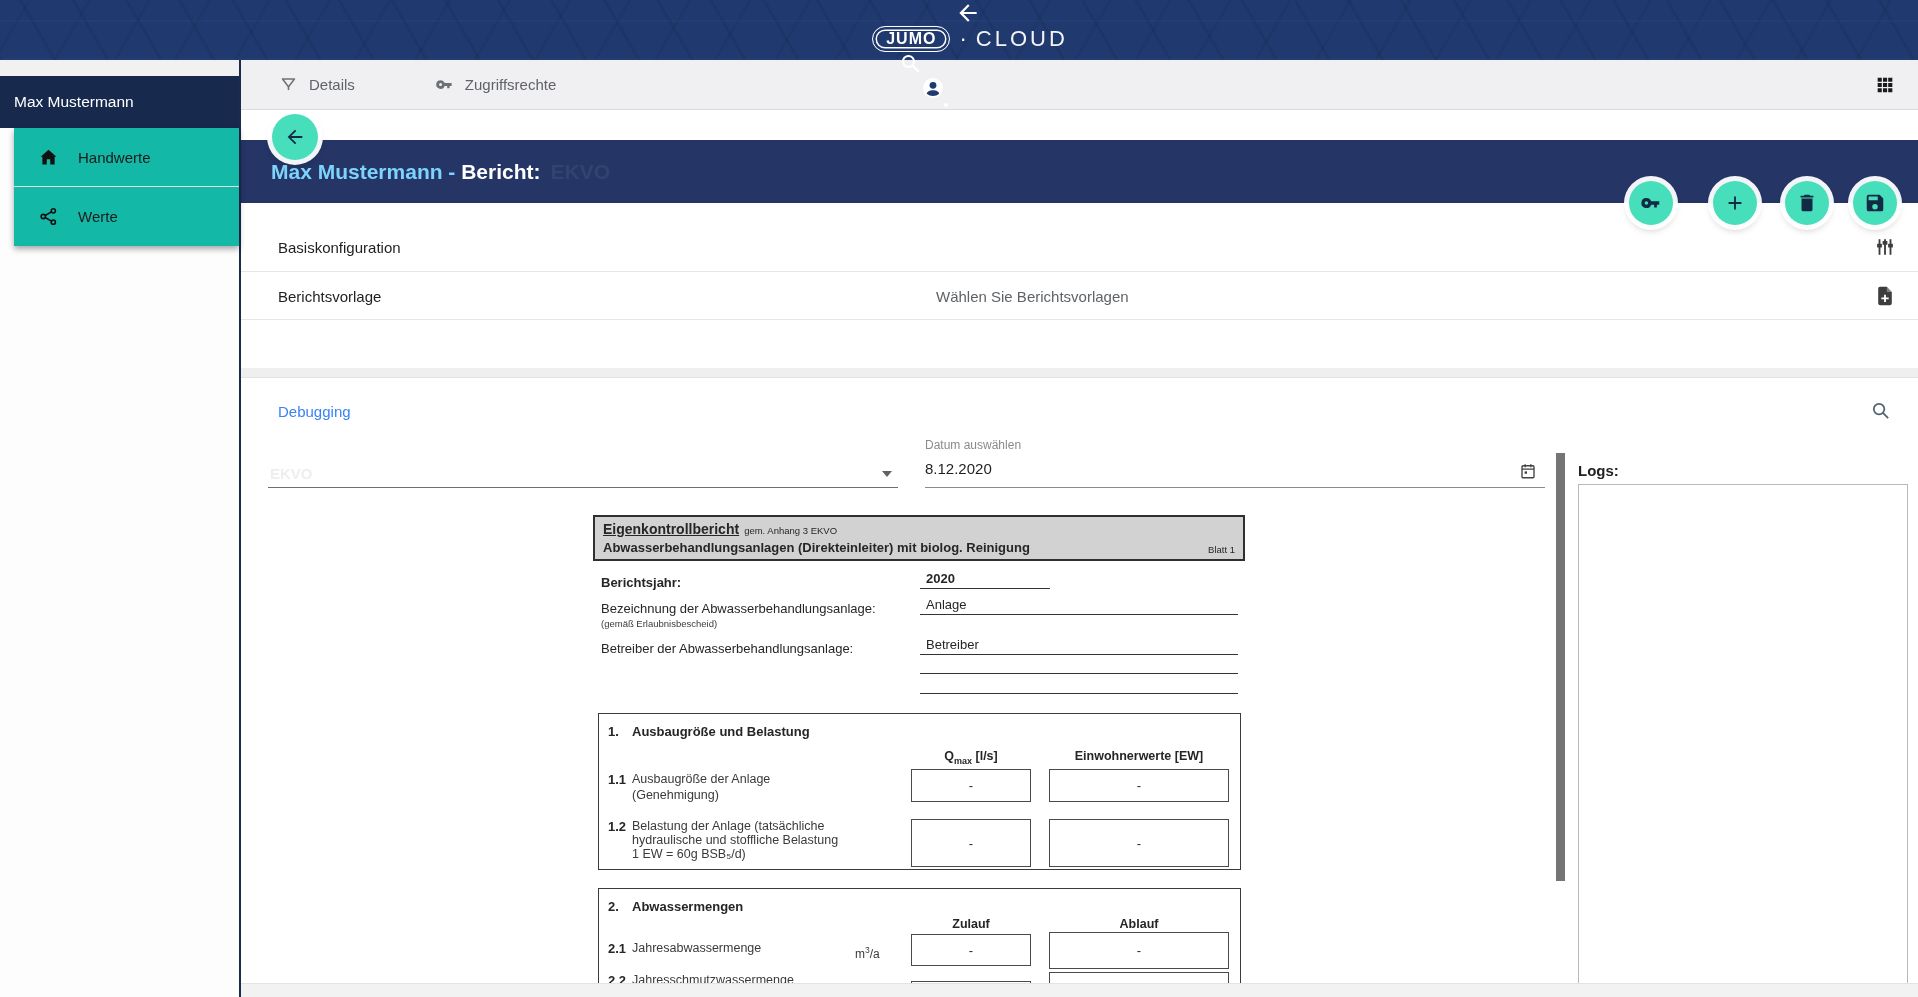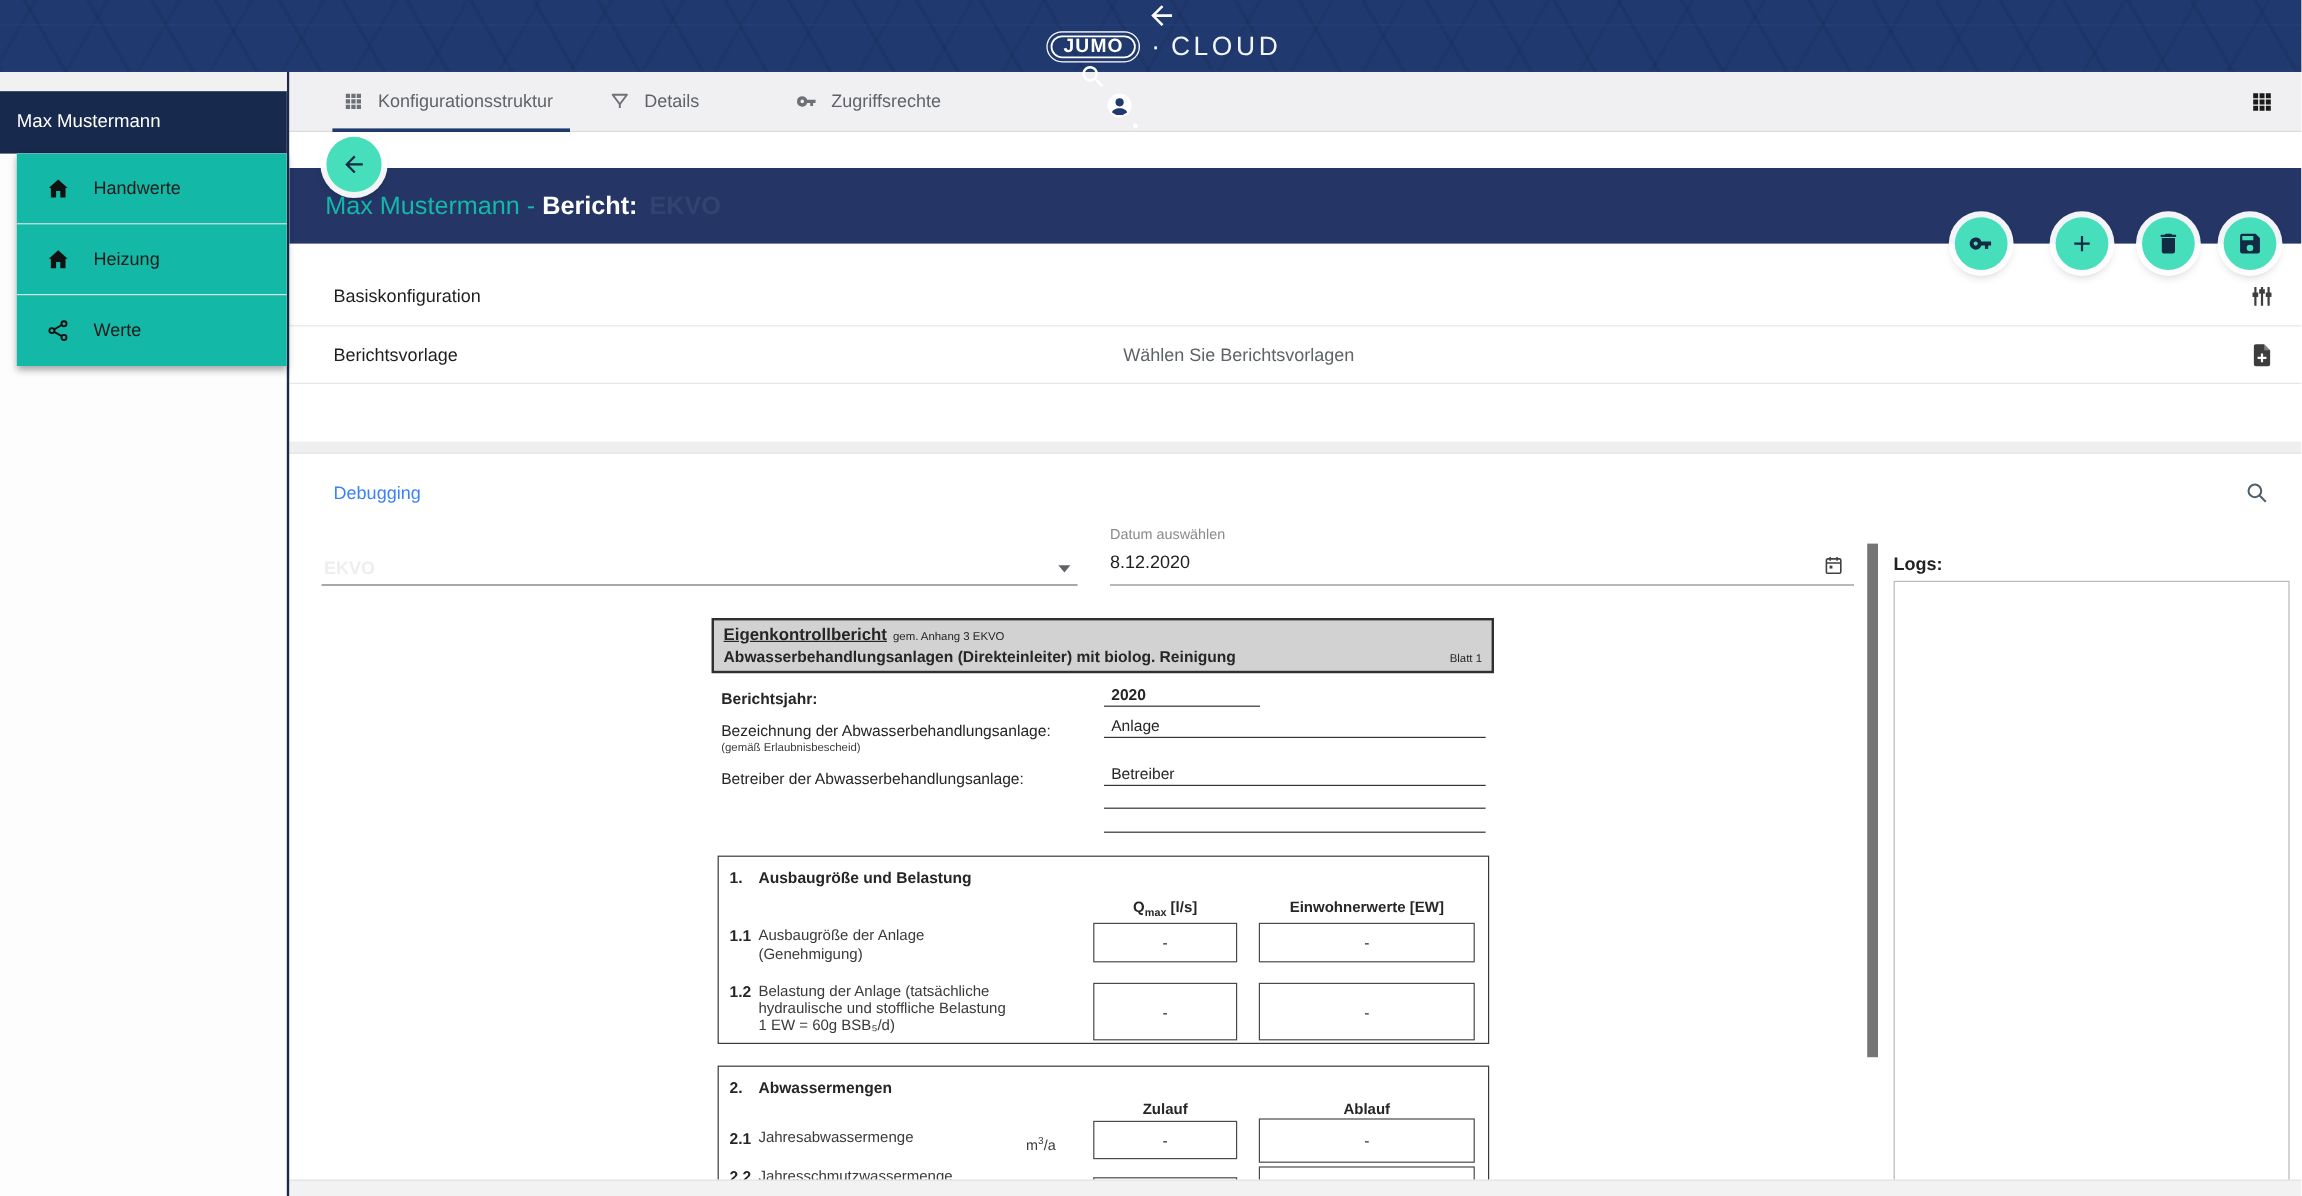--- a/index.html
+++ b/index.html
@@ -83,21 +83,21 @@
   .main {
     position:absolute; left:241px; top:110px; width:1677px; height:887px;
     background:#fff; overflow:hidden; z-index:10;
   }
 
   .band {
     position:absolute; left:0; top:30px; width:1677px; height:63px;
     background:#243566; display:flex; align-items:center;
   }
   .band-title { margin-left:30px; font-size:21px; }
-  .band-prefix { color:#14b8a6; font-weight:400; }
+  .band-prefix { color:#7dd3fc; font-weight:700; }
   .band-main { color:#ffffff; font-weight:bold; }
   .band-faint { color:rgba(255,255,255,0.07); font-weight:bold; margin-left:10px; }
 
   .fab {
     position:absolute; border-radius:50%; background:#47debb; color:#132a45;
     display:flex; align-items:center; justify-content:center; cursor:pointer;
     box-shadow:0 0 0 5px rgba(255,255,255,.95), 0 4px 9px rgba(0,0,0,.28); z-index:15;
   }
   .fab svg { width:22px; height:22px; }
   .fab-back { left:31px; top:4px; width:46px; height:46px; }
@@ -216,49 +216,33 @@
     <div class="side-item">
       <span class="si-icon">
         <svg viewBox="0 0 24 24" fill="currentColor">
             <path d="M12 3 3 11h2v9h5v-6h4v6h5v-9h2z"></path>
           </svg>
       </span>
       <span class="si-label">Handwerte</span>
     </div>
     <div class="side-item">
       <span class="si-icon">
-        <svg viewBox="0 0 24 24" fill="currentColor">
-            <path d="M12 3 3 11h2v9h5v-6h4v6h5v-9h2z"></path>
-          </svg>
-      </span>
-      <span class="si-label">Heizung</span>
-    </div>
-    <div class="side-item">
-      <span class="si-icon">
         <svg viewBox="0 0 24 24" fill="none" stroke="currentColor" stroke-width="1.8">
             <circle cx="17.5" cy="5.5" r="2.4"></circle>
             <circle cx="6" cy="12" r="2.4"></circle>
             <circle cx="17.5" cy="18.5" r="2.4"></circle>
             <path d="M8.2 10.8l7.2-4.1M8.2 13.2l7.2 4.1"></path>
           </svg>
       </span>
       <span class="si-label">Werte</span>
     </div>
   </nav>
 </aside>
 
 <div class="tabbar">
-  <div class="tab tab-1 active">
-    <span class="tab-icon">
-      <svg viewBox="0 0 24 24" fill="currentColor">
-          <path d="M4 4h4.5v4.5H4zM9.8 4h4.5v4.5H9.8zM15.5 4H20v4.5h-4.5zM4 9.8h4.5v4.5H4zM9.8 9.8h4.5v4.5H9.8zM15.5 9.8H20v4.5h-4.5zM4 15.5h4.5V20H4zM9.8 15.5h4.5V20H9.8zM15.5 15.5H20V20h-4.5z"></path>
-        </svg>
-    </span>
-    <span>Konfigurationsstruktur</span>
-  </div>
   <div class="tab tab-2">
     <span class="tab-icon">
       <svg viewBox="0 0 24 24" fill="none" stroke="currentColor" stroke-width="2" stroke-linejoin="round">
           <path d="M4.5 5h15l-7.5 10z"></path>
           <path d="M12 15v4"></path>
         </svg>
     </span>
     <span>Details</span>
   </div>
   <div class="tab tab-3">

